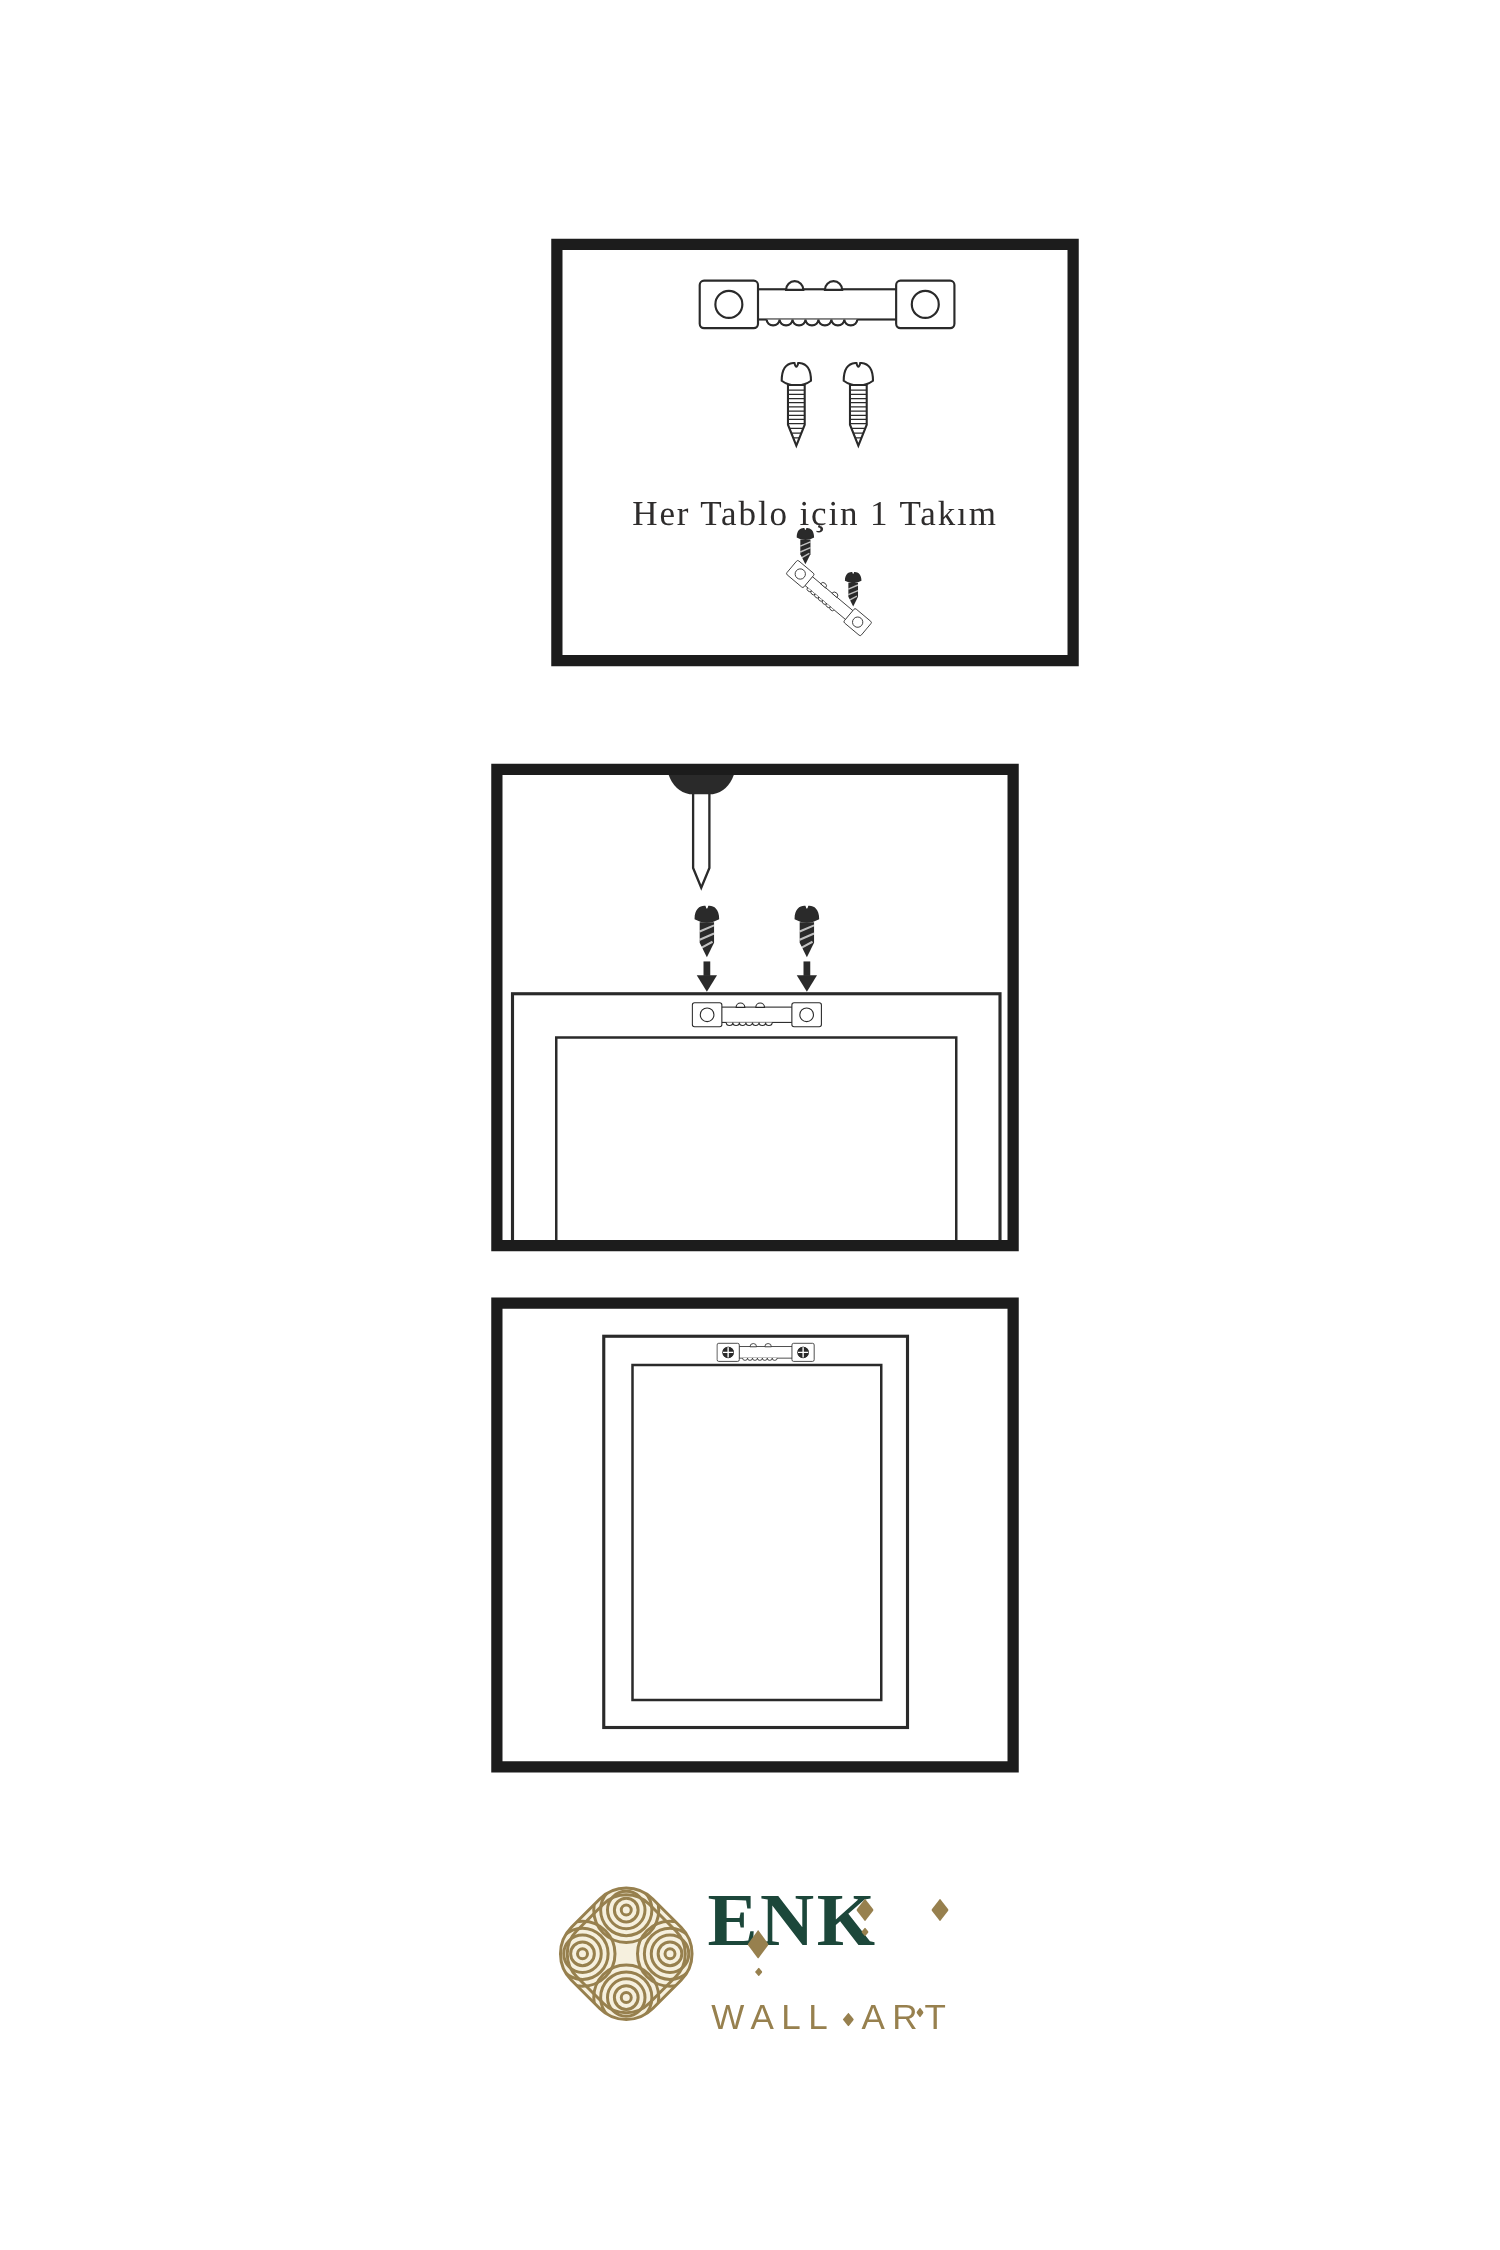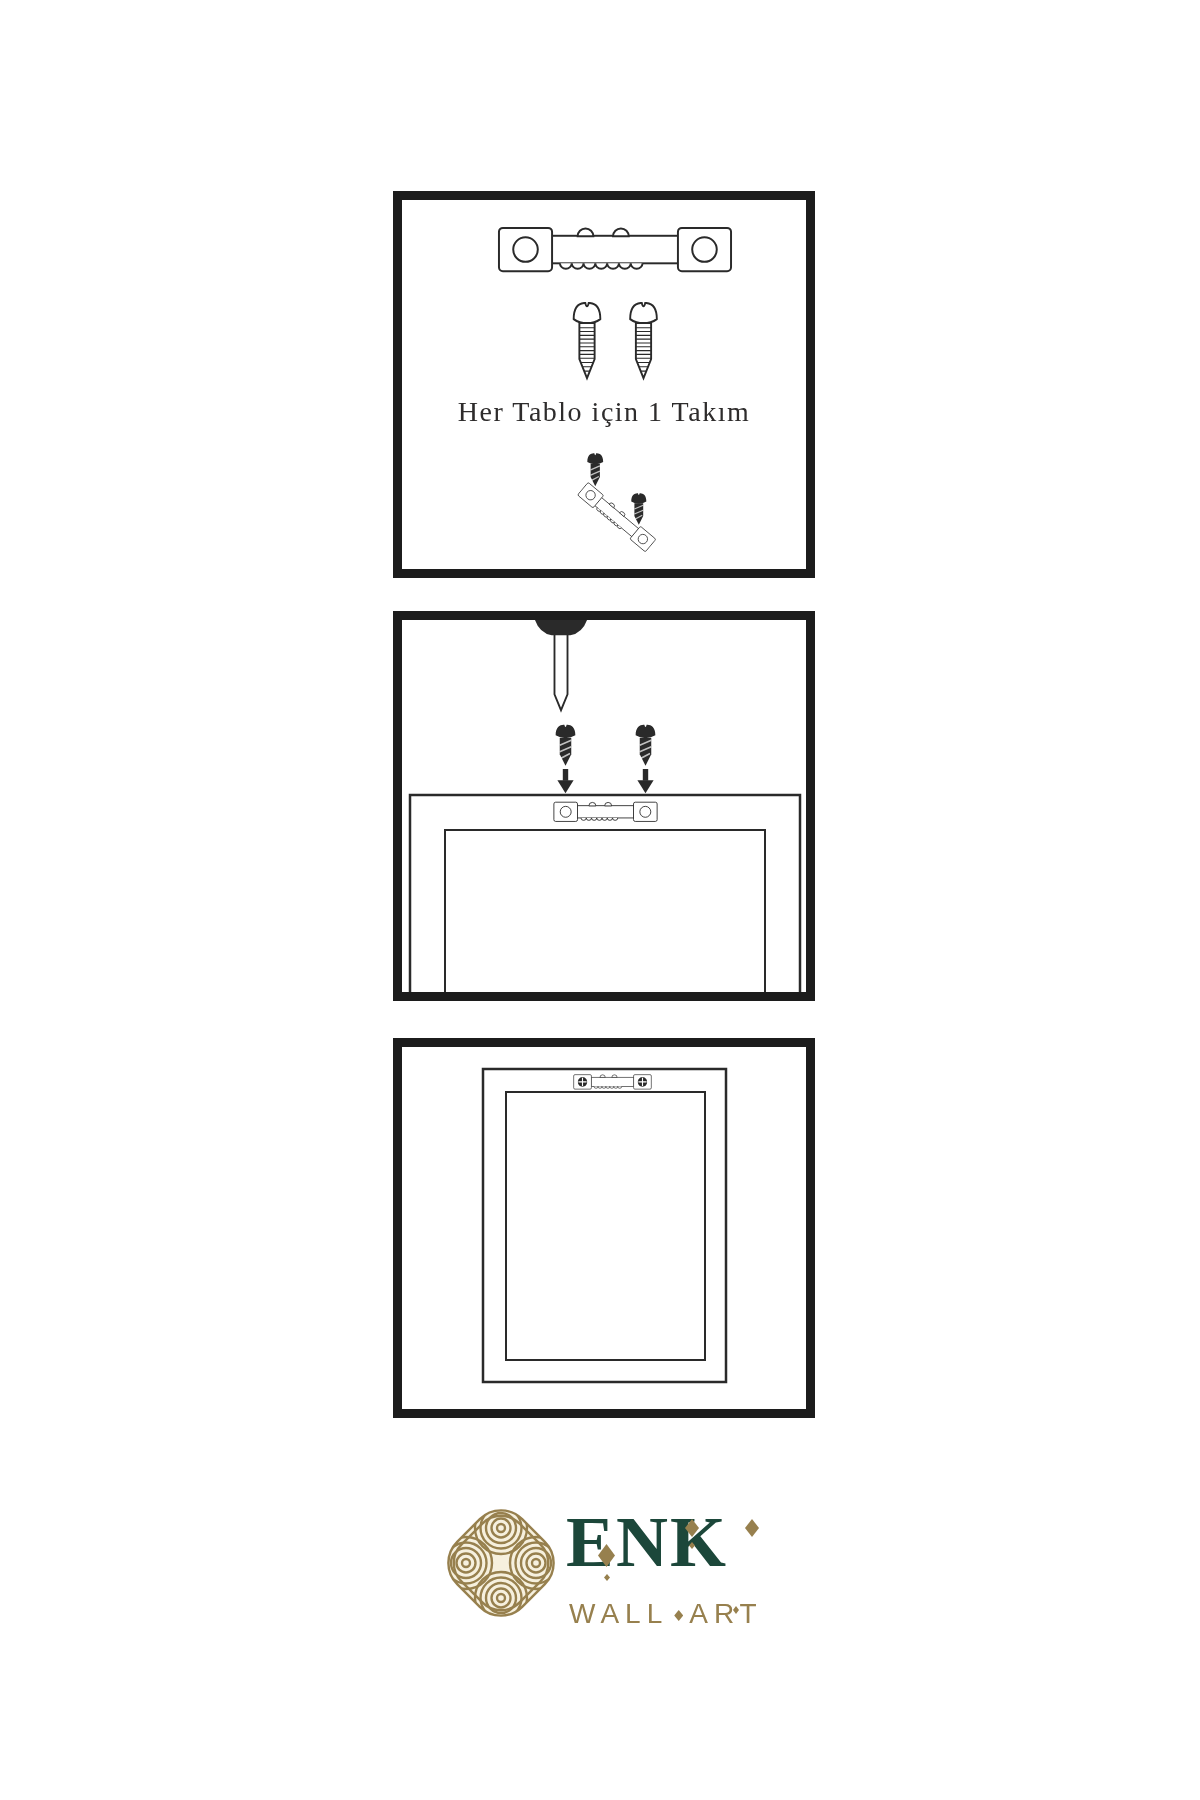--- a/index.html
+++ b/index.html
@@ -5,42 +5,42 @@
   :root{
     --c-line:#2a2a2a; --c-panel_border:#1c1c1c; --c-caption:#2e2c2c;
     --c-gold:#97804e; --c-green:#1c473a; --c-cream:#f6f0de; --c-background:#ffffff;
   }
   html,body{margin:0;padding:0;background:var(--c-background);}
   .stage{position:relative;width:1200px;height:1800px;background:var(--c-background);overflow:hidden;}
 
   
   .panel{position:absolute;left:393px;width:422px;border:9px solid var(--c-panel_border);
          background:#fff;box-sizing:border-box;}
-  .p1{top:191px;height:387px;}
+  .p1{top:191px;height:342px;margin-left:48px;}
   .p2{top:611px;height:390px;}
   .p3{top:1038px;height:380px;}
   .art{position:absolute;left:0;top:0;width:100%;height:100%;display:block;}
 
   
   .wl{fill:#ffffff;stroke:var(--c-line);stroke-width:2;}
   .wl25{fill:#ffffff;stroke:var(--c-line);stroke-width:2.5;}
   .th{stroke:var(--c-line);stroke-width:1.2;fill:none;}
   .dk{fill:var(--c-line);stroke:none;}
 
   .caption{position:absolute;left:0;right:0;top:196px;text-align:center;
            font-family:"Liberation Serif",serif;font-size:28px;font-weight:400;
            letter-spacing:1.5px;color:var(--c-caption);}
 
   
   .brand{position:absolute;left:438px;top:1498px;width:372px;height:162px;}
   .knot{position:absolute;left:0;top:2px;width:126px;height:126px;}
   .kn{fill:none;stroke:var(--c-gold);stroke-width:2.4;}
   .kcream{fill:var(--c-cream);}
   .brand-name{position:absolute;left:128px;top:8px;font-family:"Liberation Serif",serif;
-              font-weight:bold;font-size:72px;line-height:1;letter-spacing:2px;color:var(--c-green);}
+              font-weight:bold;font-size:60px;line-height:1;letter-spacing:2px;color:var(--c-green);}
   .tagline{position:absolute;left:131px;top:100px;font-family:Liberation Sans, sans-serif;
            font-size:28px;letter-spacing:6px;color:var(--c-gold);white-space:nowrap;}
   .dia{position:absolute;background:var(--c-gold);
        clip-path:polygon(50% 0,100% 50%,50% 100%,0 50%);}
   .d1{left:160px;top:46px;width:17px;height:23px;}
   .d2{left:247px;top:21px;width:14px;height:18px;}
   .d3{left:307px;top:21px;width:14px;height:18px;}
   .dot1{left:166px;top:76px;width:6px;height:7px;}
   .dot2{left:251px;top:44px;width:6px;height:7px;}
   .sep{display:inline-block;width:9px;height:11px;background:var(--c-gold);

